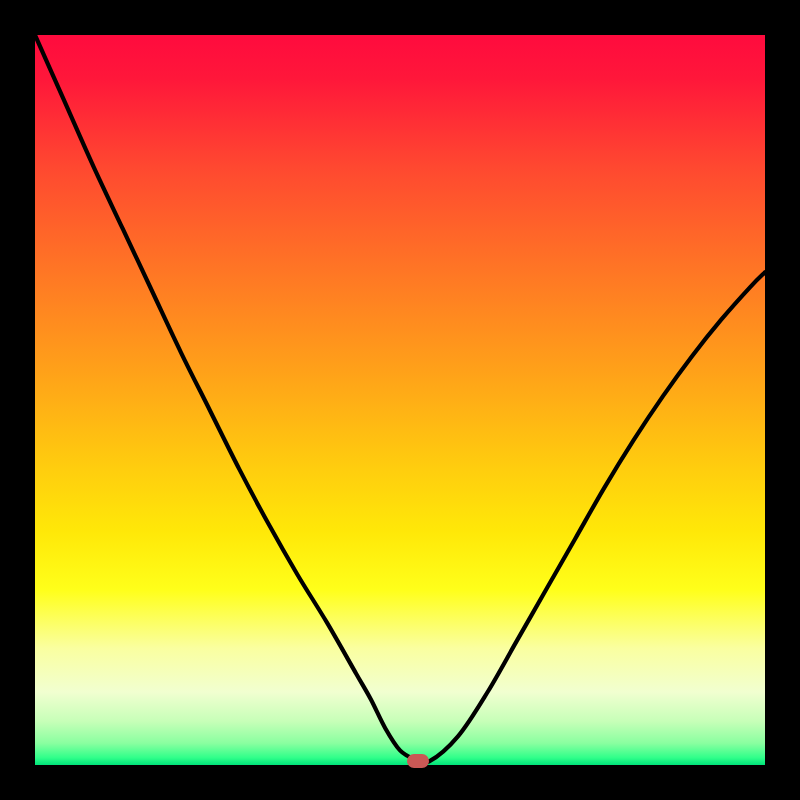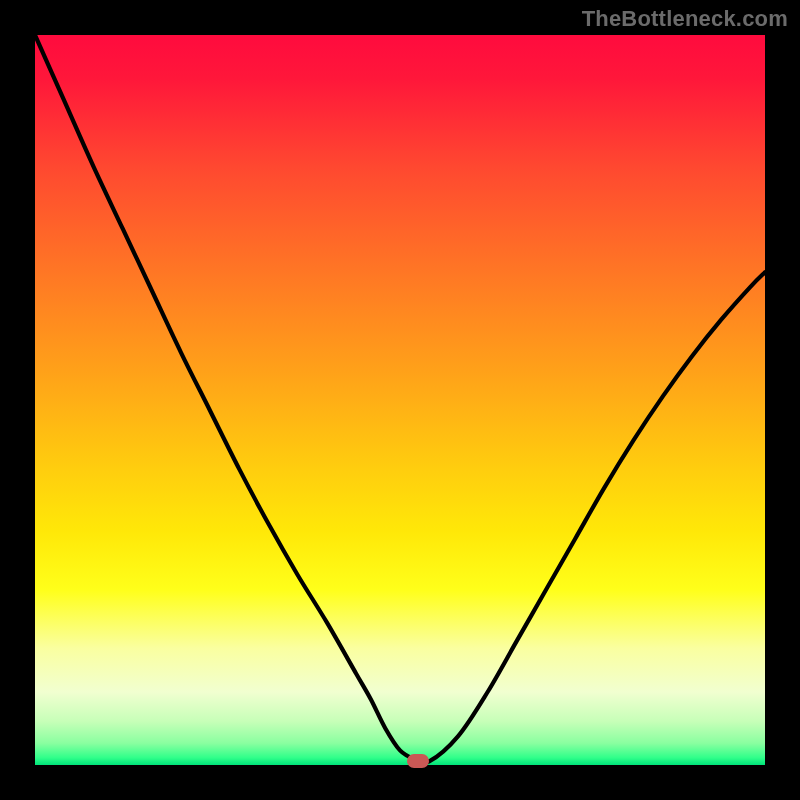--- a/index.html
+++ b/index.html
@@ -71,14 +71,13 @@
 
 <div class="frame">
   <div class="plot-area"></div>
 
   <svg class="curve-svg" viewBox="0 0 730 730" preserveAspectRatio="none">
     <path id="curve-path" d="M 0.00 0.00 C 4.87 10.95, 19.47 43.80, 29.20 65.70 C 38.93 87.60, 48.67 110.11, 58.40 131.40 C 68.13 152.69, 77.87 172.77, 87.60 193.45 C 97.33 214.13, 107.07 234.82, 116.80 255.50 C 126.53 276.18, 136.27 297.48, 146.00 317.55 C 155.73 337.63, 165.47 356.48, 175.20 375.95 C 184.93 395.42, 194.67 415.49, 204.40 434.35 C 214.13 453.21, 223.87 471.46, 233.60 489.10 C 243.33 506.74, 253.07 523.78, 262.80 540.20 C 272.53 556.63, 282.27 571.23, 292.00 587.65 C 301.73 604.07, 313.90 625.98, 321.20 638.75 C 328.50 651.52, 330.93 655.17, 335.80 664.30 C 340.67 673.42, 345.53 684.98, 350.40 693.50 C 355.27 702.02, 360.13 710.29, 365.00 715.40 C 369.87 720.51, 374.73 722.33, 379.60 724.16 C 384.47 725.99, 386.90 730.24, 394.20 726.35 C 401.50 722.46, 413.67 712.36, 423.40 700.80 C 433.13 689.24, 442.87 672.82, 452.60 657.00 C 462.33 641.18, 472.07 622.93, 481.80 605.90 C 491.53 588.87, 501.27 571.83, 511.00 554.80 C 520.73 537.77, 530.47 520.73, 540.20 503.70 C 549.93 486.67, 559.67 469.03, 569.40 452.60 C 579.13 436.18, 588.87 420.36, 598.60 405.15 C 608.33 389.94, 618.07 375.34, 627.80 361.35 C 637.53 347.36, 647.27 333.98, 657.00 321.20 C 666.73 308.42, 676.47 296.26, 686.20 284.70 C 695.93 273.14, 708.10 259.76, 715.40 251.85 C 722.70 243.94, 727.57 239.68, 730.00 237.25" fill="none" stroke="#000000" stroke-width="4.2" stroke-linecap="round" stroke-linejoin="round"></path>
   </svg>
 
   <div class="marker" id="marker" style="left: 407.25px; top: 753.62px; background: rgb(201, 88, 85);"></div>
 
-  <div class="watermark">TheBottleneck.com</div>
 </div>
 
 </body></html>

